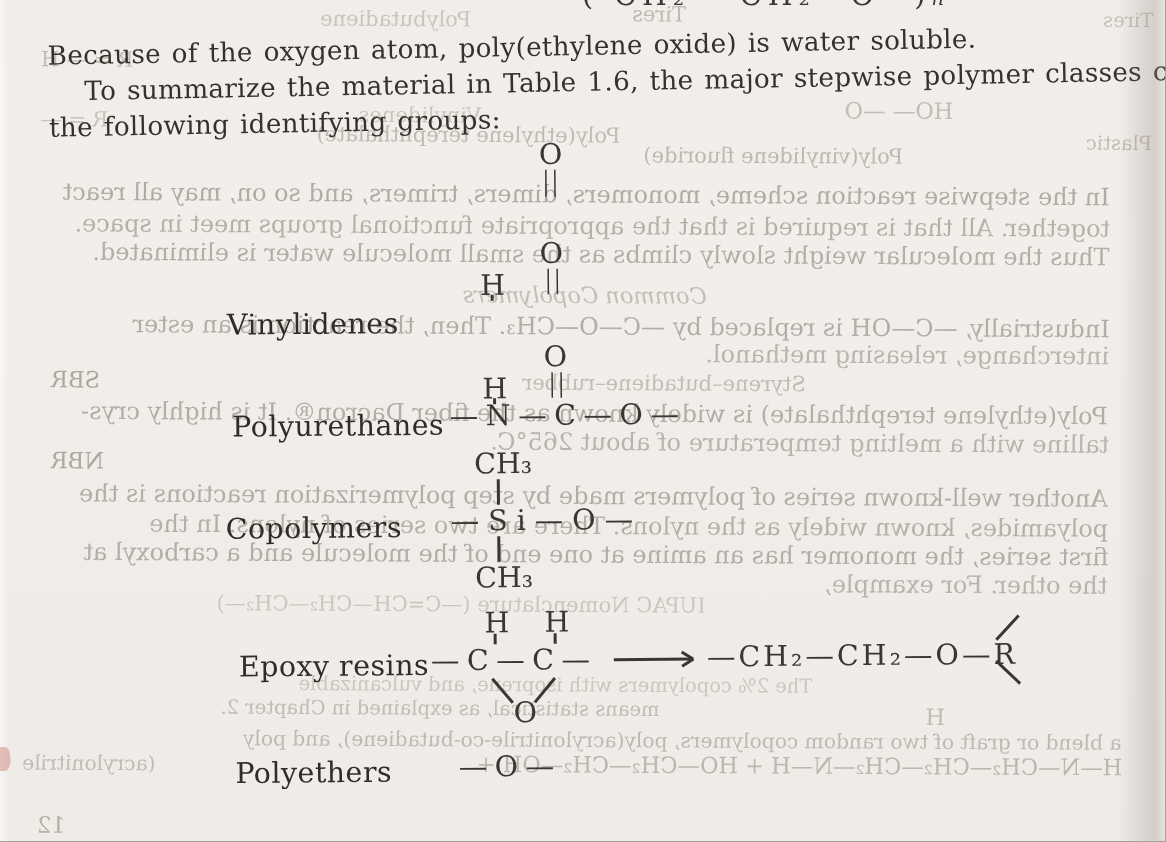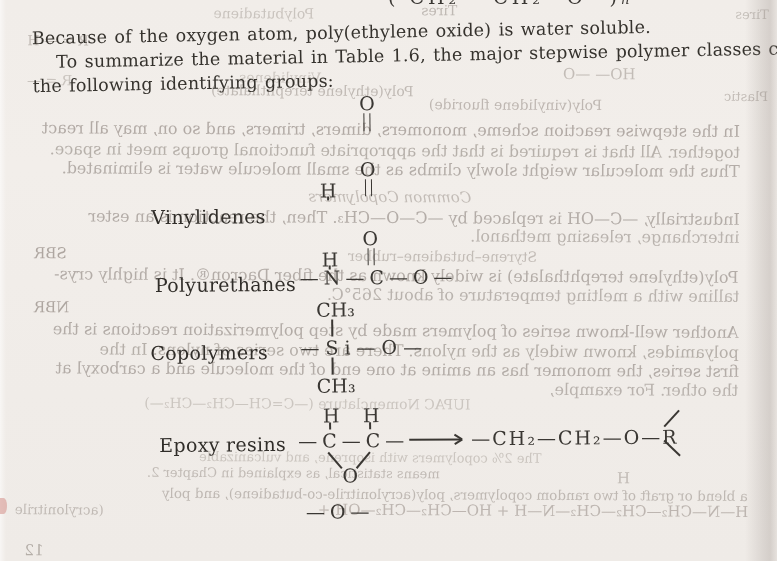--- a/index.html
+++ b/index.html
@@ -120,27 +120,28 @@
       <div class="atom" style="left: 316px; top: 300px;">CH₃</div>
       <div class="vbond" style="left: 331px; top: 319px; height: 17px;"></div>
       <div class="fx" style="left: 300px; top: 338px; letter-spacing: 6px;">—Si—O—</div>
       <div class="vbond" style="left: 331px; top: 357px; height: 17px;"></div>
       <div class="atom" style="left: 316px; top: 376px;">CH₃</div>
       <div class="plabel" style="left: 158px; top: 432px;">Epoxy resins</div>
       <div class="atom" style="left: 322px; top: 406px;">H</div>
       <div class="atom" style="left: 362px; top: 406px;">H</div>
       <div class="vbond" style="left: 328px; top: 422px; height: 7px;"></div>
       <div class="vbond" style="left: 368px; top: 422px; height: 7px;"></div>
-      <div class="fx" style="left: 297px; top: 431px; letter-spacing: 5px;">—C—C—</div>
+      <div class="fx" style="left: 286px; top: 431px; letter-spacing: 5px;">—C—C—</div>
       <div class="diag" style="left: 327px; top: 451px; width: 21px; transform: rotate(50deg);"></div>
       <div class="diag" style="left: 355px; top: 467px; width: 21px; transform: rotate(-50deg);"></div>
       <div class="atom" style="left: 341px; top: 466px;">O</div>
       <div class="arrow" style="left: 408px; top: 439px; width: 52px;"></div>
       <div class="fx" style="left: 470px; top: 430px; letter-spacing: 2px;">—CH₂—CH₂—O—R</div>
       <div class="diag" style="left: 663px; top: 428px; width: 22px; transform: rotate(-47deg);"></div>
       <div class="diag" style="left: 663px; top: 442px; width: 22px; transform: rotate(44deg);"></div>
+      <div class="plabel" style="left: 155px; top: 503px;">Polyethers</div>
       <div class="fx" style="left: 304px; top: 502px; letter-spacing: 5px;">—O—</div>
     </div>
 
   <div class="edge-right"></div>
   <div class="edge-left"></div>
   <div class="pink-mark"></div>
 </div>
 
 </body></html>

